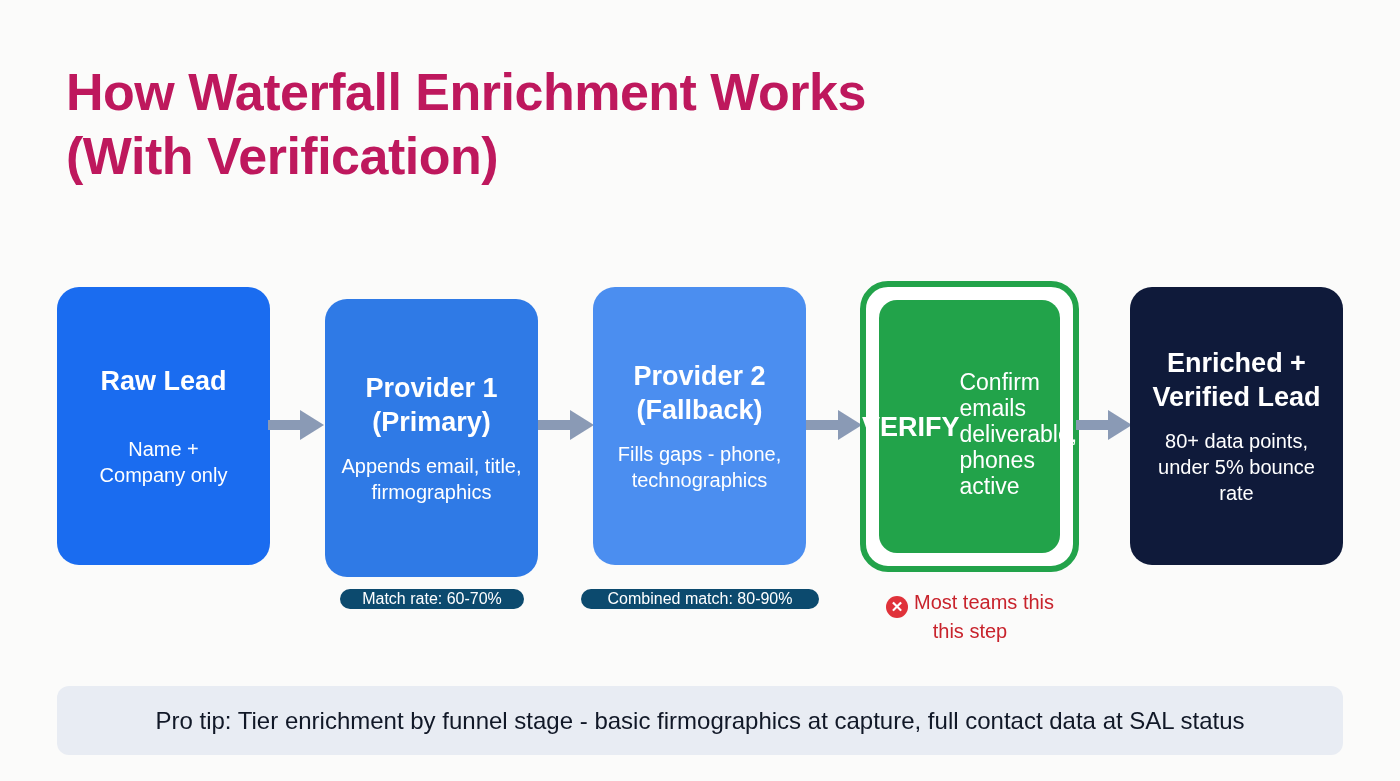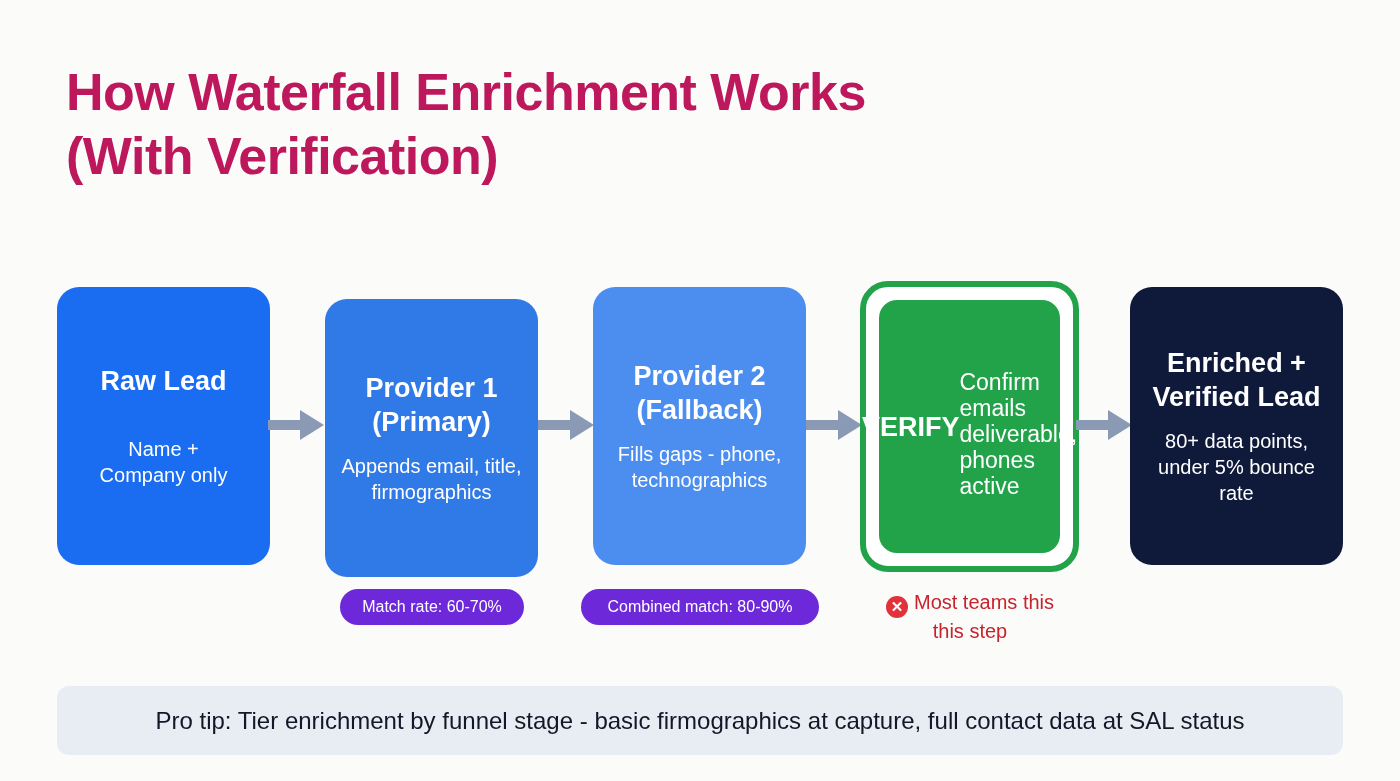--- a/index.html
+++ b/index.html
@@ -34,22 +34,22 @@
     }
     #box-verify-inner {
       position: absolute; left: 879px; top: 300px; width: 181px; height: 253px;
       background: #22a34a; border-radius: 18px; color: #fff;
       display: flex; flex-direction: row; align-items: center; justify-content: center; text-align: left;
     }
     #box-verify-inner .heading { font-size: 27px; font-weight: bold; line-height: 34px; }
     #box-verify-inner .desc { font-size: 23px; line-height: 26px; margin-top: 14px; }
     .arrow { position: absolute; top: 410px; width: 56px; height: 30px; }
     .pill {
-      position: absolute; top: 589px; height: 36px; border-radius: 18px;
-      background: #6d28d9; color: #fff; font-size: 16px;
+      position: absolute; top: 589px; height: 20px; border-radius: 18px;
+      background: #0c4a6e; color: #fff; font-size: 16px;
       display: flex; align-items: center; justify-content: center; white-space: nowrap;
     }
     #pill-p1 { left: 340px; width: 184px; }
     #pill-p2 { left: 581px; width: 238px; }
     .warning {
       position: absolute; left: 870px; top: 589px; width: 200px;
       color: #c8232c; font-size: 20px; line-height: 26px; text-align: center;
     }
     .warning .x-icon {
       display: inline-block; width: 22px; height: 22px; border-radius: 50%;

